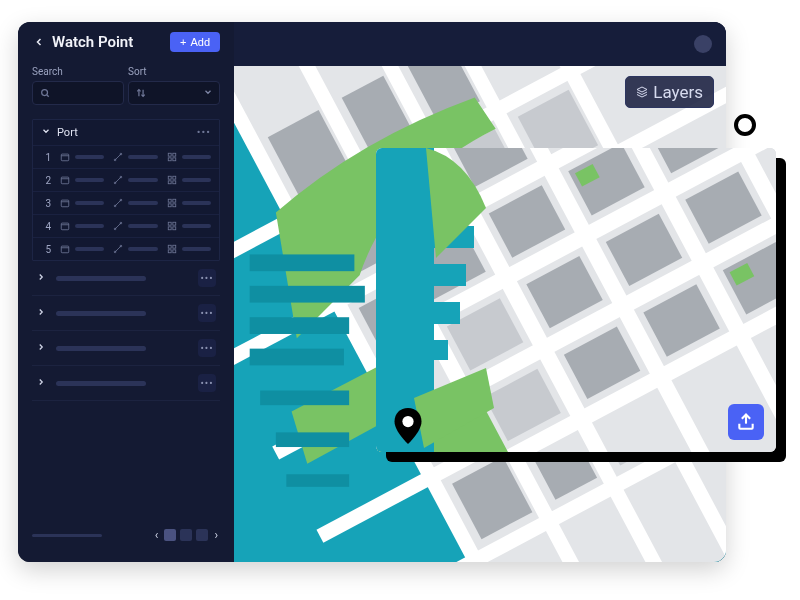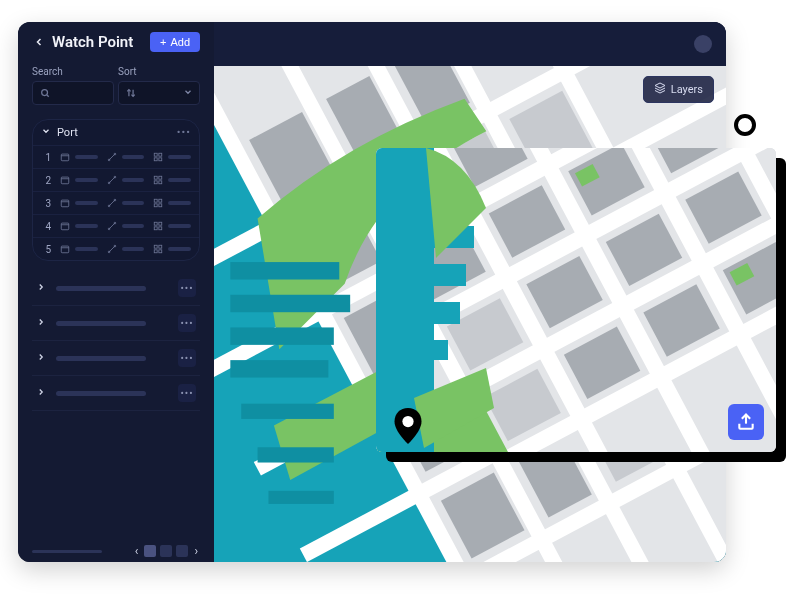--- a/index.html
+++ b/index.html
@@ -18,26 +18,26 @@
     width: 708px;
     height: 540px;
     background: #151b31;
     border-radius: 12px;
     display: flex;
     overflow: hidden;
     box-shadow: 0 8px 24px rgba(0,0,0,0.18);
   }
   
   .sidebar {
-    width: 196px;
+    width: 216px;
     background: #141a33;
     color: #cfd4e6;
     display: flex;
     flex-direction: column;
-    padding: 10px 14px 4px 14px;
+    padding: 10px 14px 20px 14px;
     font-size: 11px;
     position: relative;
   }
   .sidebar-header {
     display: flex;
     align-items: center;
     gap: 6px;
     margin-bottom: 14px;
   }
   .back-icon { width: 14px; height: 14px; display:flex; align-items:center; justify-content:center; color:#e6e8f2; }
@@ -50,22 +50,21 @@
   .filters { display:flex; gap:4px; margin-bottom:14px; }
   .filter { flex:1; display:flex; flex-direction:column; gap:4px; }
   .filter-label { font-size:10px; color:#9aa2bf; }
   .filter-box {
     background:#0f1428; border:1px solid #232a4a; border-radius:4px;
     height:24px; display:flex; align-items:center; padding:0 6px;
     color:#7e86a6; font-size:10px; gap:4px;
   }
   .chev { margin-left:auto; }
   .group {
-    background:#121831; border:1px solid #1d2545; border-radius:16px;
-    margin-bottom:10px;
+    background:#121831; border:1px solid #1d2545; border-radius:1px;
   }
   .group-head {
     display:flex; align-items:center; gap:6px; padding:6px 8px;
     font-size:11px; color:#dfe2f0;
   }
   .group-head .more { margin-left:auto; color:#6e7696; letter-spacing:1px; font-size:11px; cursor:pointer;}
   .row {
     display:flex; align-items:center; gap:8px;
     padding:5px 8px;
     border-top:1px solid #1a2140;
@@ -106,21 +105,21 @@
   .avatar { width:18px; height:18px; border-radius:50%; background:#3a4166;}
   .map-canvas {
     position:absolute; top:44px; left:0; right:0; bottom:0;
     background:#16a3b8;
     overflow:hidden;
   }
   .map-svg { position:absolute; inset:0; }
   .layers-btn {
     position:absolute; top:10px; right:12px;
     background:#1a2040e0; border:1px solid #2c3560; color:#d7dbef;
-    border-radius:5px; padding:5px 10px; font-size:11px;
+    border-radius:5px; padding:5px 10px; font-size:17px;
     display:flex; align-items:center; gap:5px; cursor:pointer;
     z-index:6;
   }
   
   .popout {
     position:absolute;
     top:148px; left:376px;
     width:400px; height:304px;
     background:#d7d9dc;
     border-radius:6px;

